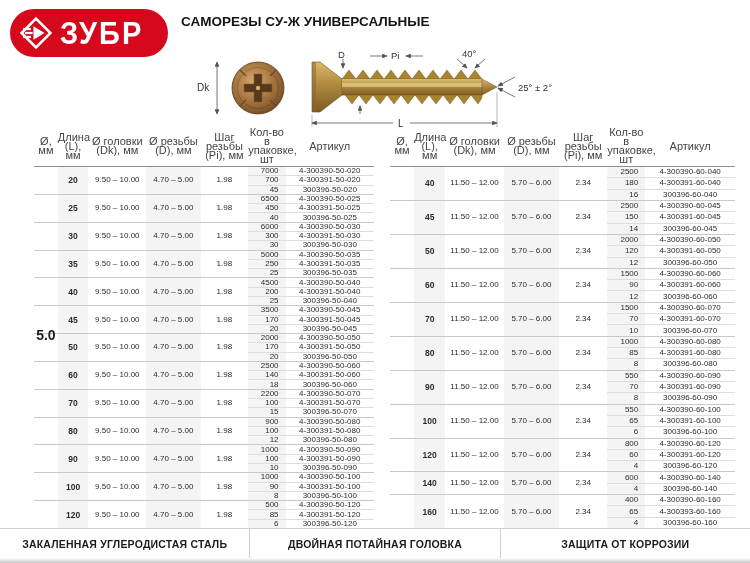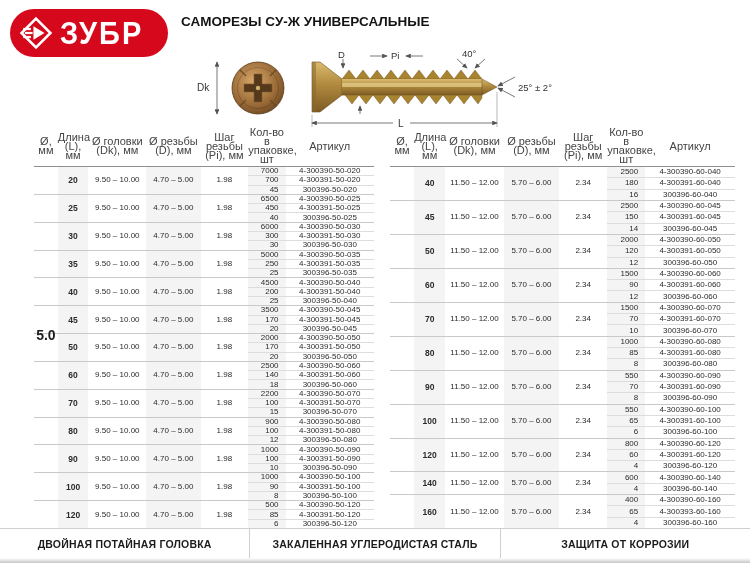--- a/index.html
+++ b/index.html
@@ -627,17 +627,17 @@
         </tr>
         <tr>
           <td class="qty sub">4</td>
           <td class="sku sub">300396-60-160</td>
         </tr>
       </tbody>
     </table>
   </div>
 
 <div class="abs footer">
+  <div class="footer-item">ЗАКАЛЕННАЯ УГЛЕРОДИСТАЯ СТАЛЬ</div>
   <div class="footer-item">ДВОЙНАЯ ПОТАЙНАЯ ГОЛОВКА</div>
-  <div class="footer-item">ЗАКАЛЕННАЯ УГЛЕРОДИСТАЯ СТАЛЬ</div>
   <div class="footer-item">ЗАЩИТА ОТ КОРРОЗИИ</div>
 </div>
 <div class="abs bottom-shadow"></div>
 
 </body></html>

